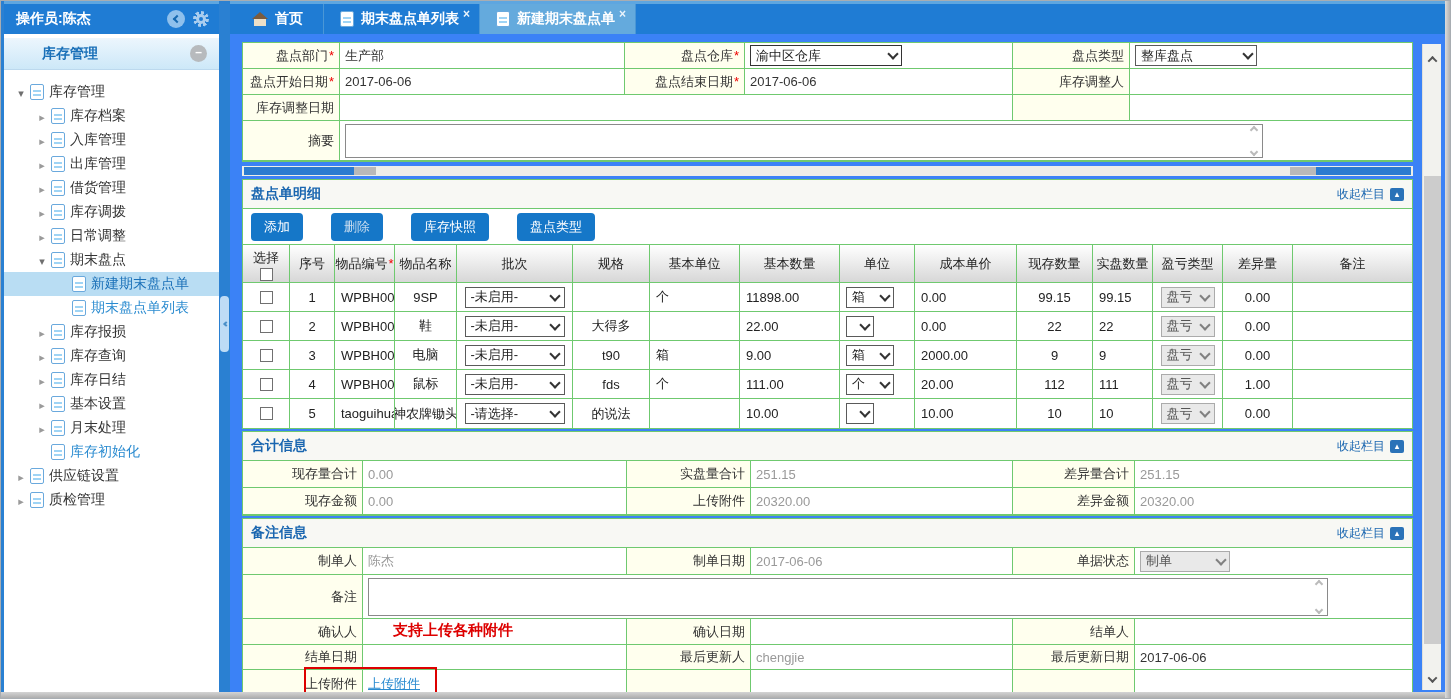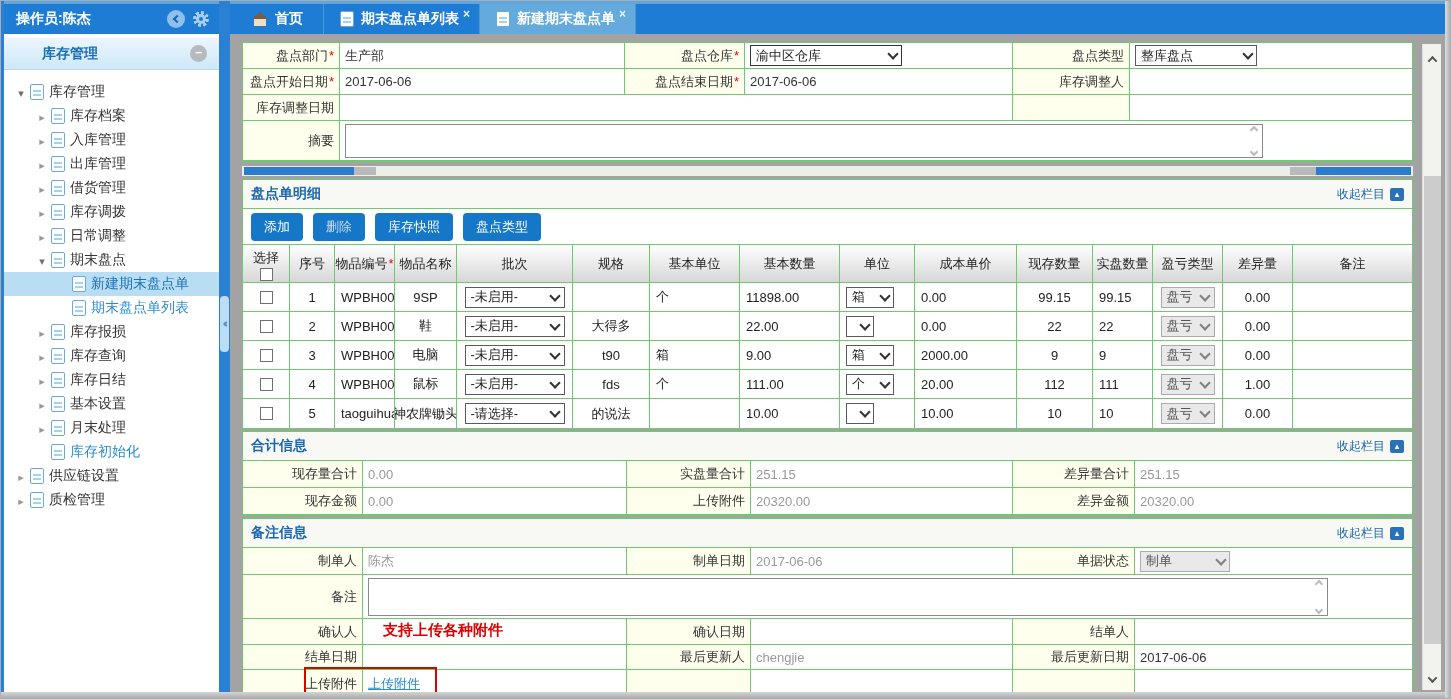--- a/index.html
+++ b/index.html
@@ -31,21 +31,21 @@
   .doc-ic { width:14px; height:16px; background:#fff; border:1px solid #6aa9dd; border-radius:2px; position:relative; flex:0 0 14px; margin:0 5px 0 2px; }
   .doc-ic::after { content:""; position:absolute; left:2px; right:2px; bottom:2px; height:7px; background:repeating-linear-gradient(#9fd4f5 0 2px, rgba(0,0,0,0) 2px 4px); }
   .tree-link { color:#2a8bd0; }
 
   
   .splitter { width:11px; height:100%; background:#2a80d2; position:relative; cursor:col-resize; }
   .splitter-handle { position:absolute; top:295px; left:1px; width:9px; height:56px; background:#bddcf5; border-radius:4px; display:flex; align-items:center; justify-content:center; }
   .splitter-handle .chev-left { border-color:#4a90c8; width:4px; height:4px; }
 
   
-  .main { flex:1; height:100%; display:flex; flex-direction:column; position:relative; background:#a3a3a3;justify-content:center; }
+  .main { flex:1; height:100%; display:flex; flex-direction:column; position:relative; background:#3b82f6;justify-content:center; }
   .tabbar { height:33px; background:#1f7cd4; border-top:3px solid #5ea6e0; display:flex; align-items:stretch; padding-left:6px; }
   .tab { position:relative; display:flex; align-items:center; gap:7px; padding:0 20px 0 16px; color:#fff; font-size:14px; border-right:1px solid #4a97d6; cursor:pointer; }
   .tab.active { background:#64aadd; }
   .tab-lbl { font-weight:bold; }
   .tab-x { position:absolute; top:1px; right:4px; width:12px; height:12px; cursor:pointer; }
   .tab-x::before { content:"×"; color:#eaf4fc; font-size:12px; line-height:12px; font-weight:bold; }
   .home-ic { position:relative; width:16px; height:14px; flex:0 0 16px; }
   .home-ic::before { content:""; position:absolute; top:0; left:0; border-left:8px solid rgba(0,0,0,0); border-right:8px solid rgba(0,0,0,0); border-bottom:7px solid #7a5c3e; }
   .home-ic::after { content:""; position:absolute; top:7px; left:2px; width:12px; height:7px; background:#ecdfc8; }
   .tab .doc-ic { margin:0; }
@@ -90,40 +90,40 @@
   .hscroll { position:relative; width:1171px; height:10px; margin:4px 0 3px 0; background:#eeeee8; }
   .hs-seg { position:absolute; top:1px; height:8px; }
   .hs-blue { background:#2b7cd0; } .hs-gray { background:#b9b9b9; }
 
   
   .section { width:1171px; margin-top:2px; border:1px solid #6fc96f; background:#fff; }
   .sec-h { height:29px; background:#f8f8f4; border-bottom:1px solid #6fc96f; display:flex; align-items:center; justify-content:space-between; padding:0 8px; }
   .sec-title { color:#1a66b0; font-weight:bold; font-size:14px; }
   .sec-coll { display:flex; align-items:center; gap:5px; color:#1a66b0; font-size:12px; cursor:pointer; }
   .coll-ic { width:14px; height:13px; background:#2a72b8; border-radius:2px; color:#fff; font-size:9px; line-height:13px; text-align:center; }
-  .toolbar { height:36px; display:flex; align-items:center; gap:10px; padding-left:8px; border-bottom:1px solid #6fc96f; }
+  .toolbar { height:36px; display:flex; align-items:center; gap:28px; padding-left:8px; border-bottom:1px solid #6fc96f; }
   .btn { background:#1577c8; color:#fff; border:none; border-radius:4px; font-size:13px; padding:5px 13px; cursor:pointer; font-family:inherit; }
   .btn.dim { color:#c9dcef; }
 
   
   .dthead { display:flex; }
   .dth { height:38px; background:linear-gradient(#ffffff,#d7d7d7); border-right:1px solid #6fc96f; border-bottom:1px solid #6fc96f; display:flex; align-items:center; justify-content:center; font-size:13px; color:#222; }
   .dth:last-child { border-right:none; }
   .dth-sel { flex-direction:column; justify-content:center; gap:1px; padding-top:2px; }
   .dtr { display:flex; }
   .dtd { height:29px; border-right:1px solid #6fc96f; border-bottom:1px solid #6fc96f; display:flex; align-items:center; font-size:13px; color:#222; overflow:hidden; white-space:nowrap; }
   .dtd:last-child { border-right:none; }
   .dtr:last-child .dtd { border-bottom:none; }
   .al-c { justify-content:center; } .al-l { padding-left:6px; }
   .cb { width:13px; height:13px; background:#fff; border:1px solid #707070; display:inline-block; cursor:pointer; }
 
   
   .remarks-wrap { position:relative; }
   .attach-link { color:#2a8bd0; text-decoration:underline; cursor:pointer; font-size:13px; }
-  .red-note { position:absolute; left:140px; top:102px; color:#dd0000; font-weight:bold; font-size:15px; z-index:10; }
+  .red-note { position:absolute; left:150px; top:102px; color:#dd0000; font-weight:bold; font-size:15px; z-index:10; }
   .red-box { position:absolute; left:61px; top:148px; width:133px; height:29px; border:2px solid #dd0000; z-index:10; pointer-events:none; }
 
   
   .vscroll { position:absolute; top:10px; bottom:8px; right:9px; width:19px; background:#f2f2ee; border-left:1px solid #e0e0da; }
   .vs-arrow { position:absolute; left:0; width:19px; height:18px; display:flex; align-items:center; justify-content:center; }
   .vs-arrow i { width:7px; height:7px; border-right:2px solid #555; border-bottom:2px solid #555; display:block; }
   .vs-up { top:6px; } .vs-up i { transform:rotate(-135deg) translate(-1px,-1px); }
   .vs-dn { bottom:2px; } .vs-dn i { transform:rotate(45deg) translate(-1px,-1px); }
   .vs-thumb { position:absolute; left:1px; width:17px; top:132px; height:468px; background:#cccccc; }
 </style>

